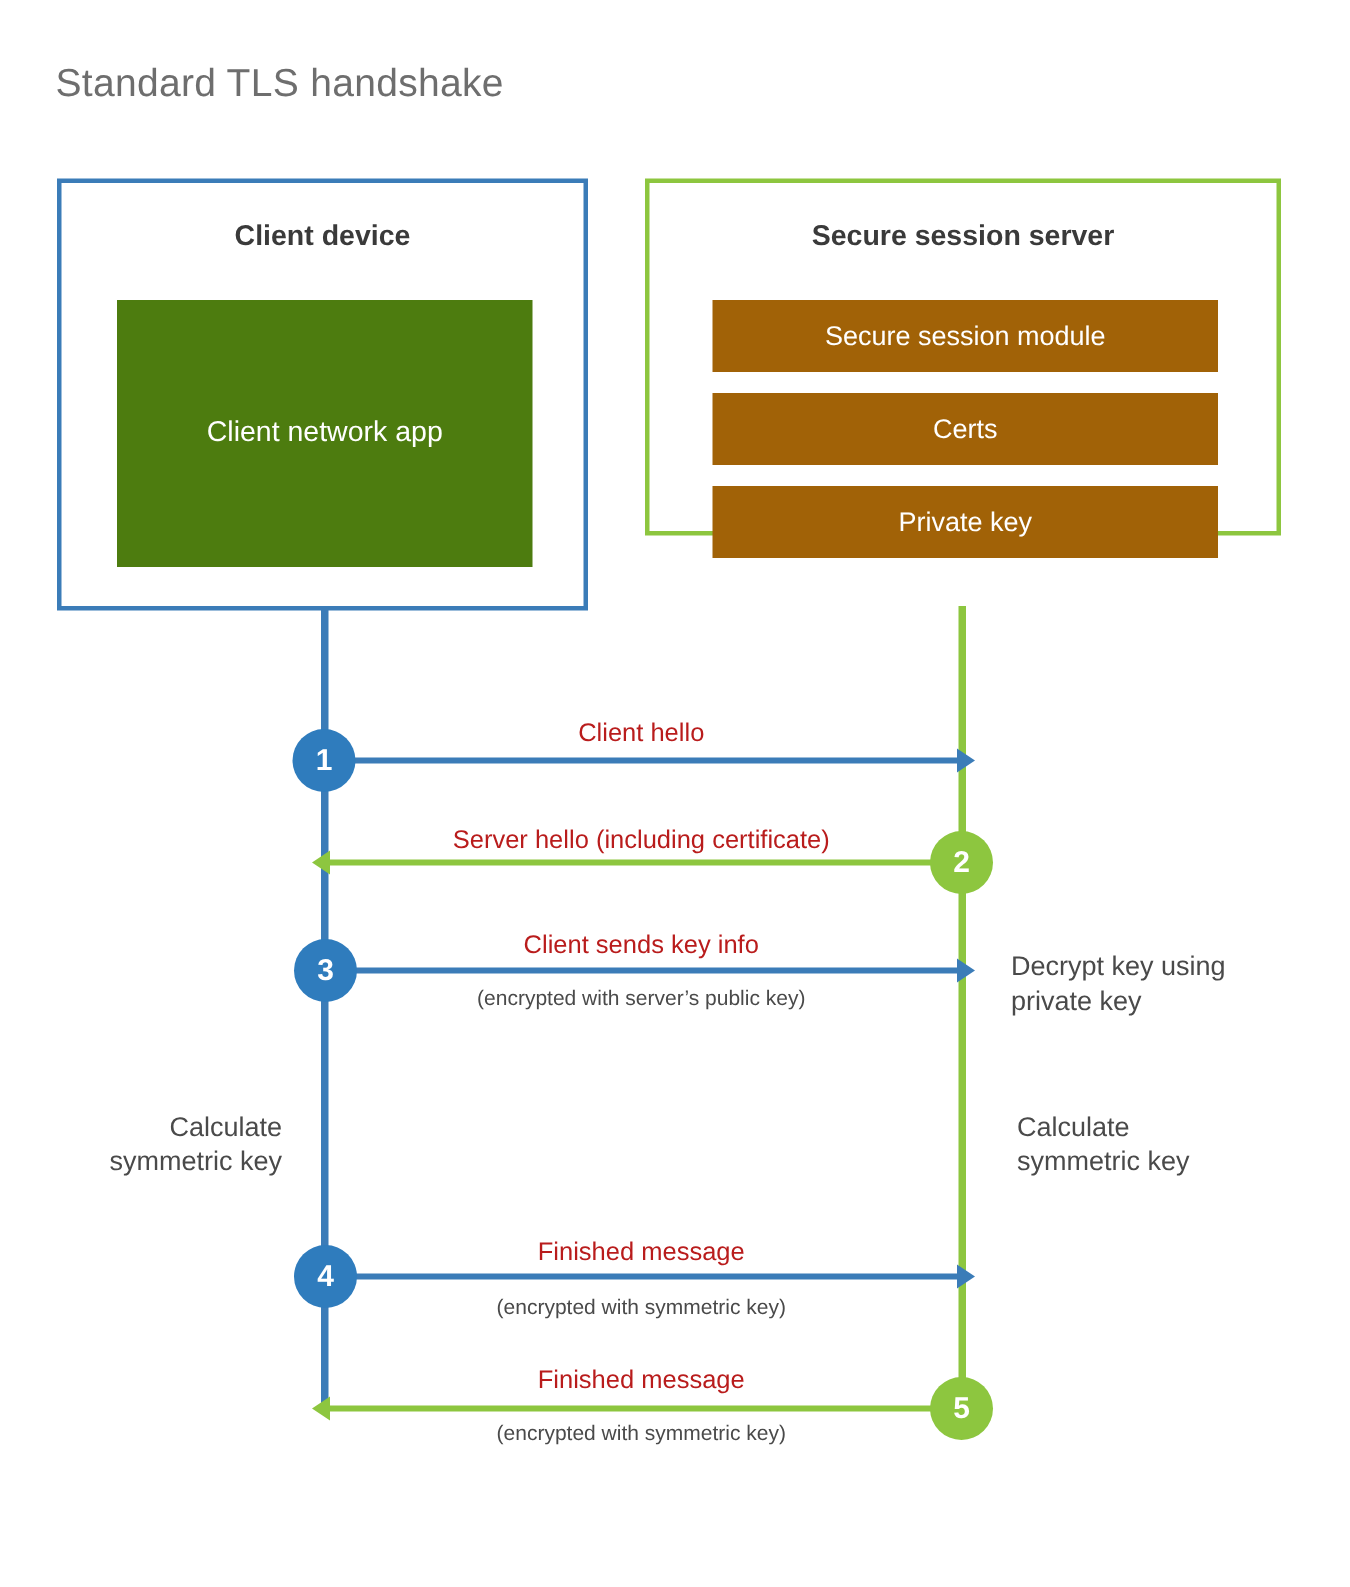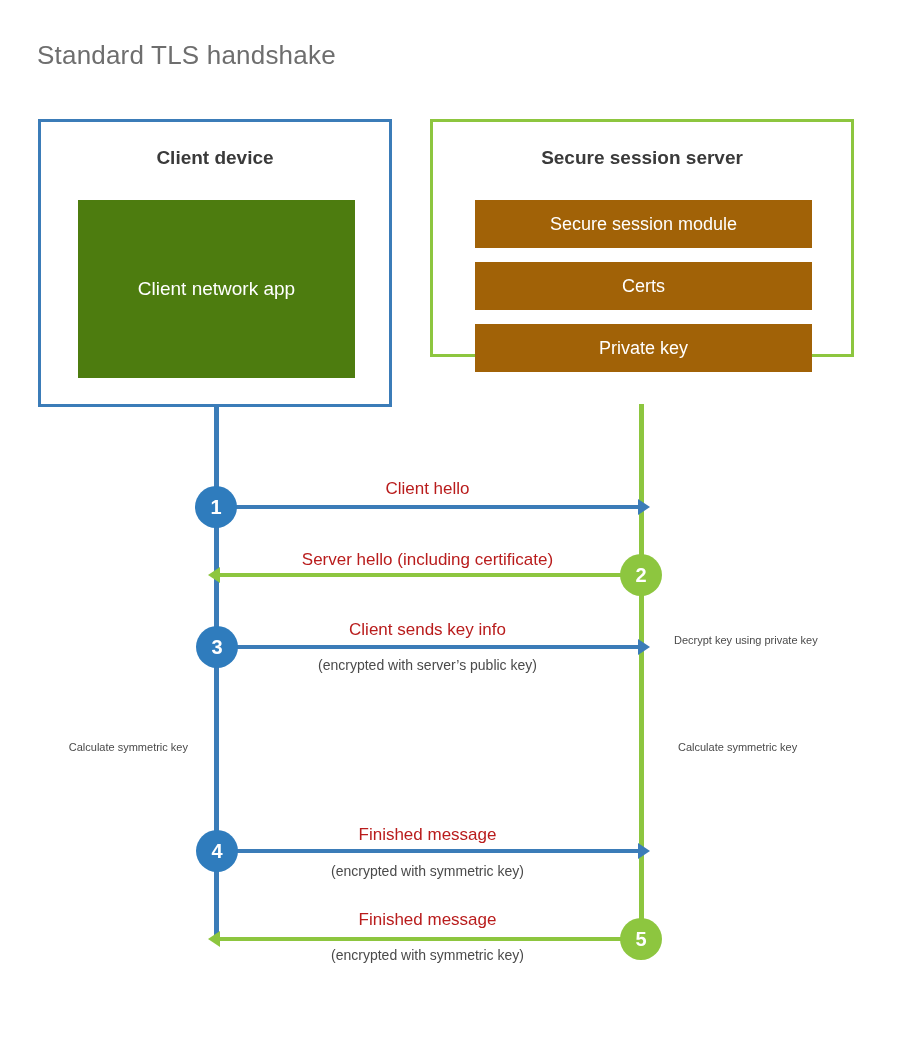--- a/index.html
+++ b/index.html
@@ -170,21 +170,21 @@
     text-align: center;
     color: #4a4a4a;
     font-size: 14px;
     white-space: nowrap;
   }
 
   
   .side-note {
     position: absolute;
     color: #4a4a4a;
-    font-size: 11px;
+    font-size: 18px;
     line-height: 1.3;
   }
   .side-note.right-of-line { text-align: left; }
   .side-note.left-of-line  { text-align: right; }
 </style>
 </head>
 <body>
 
 <div class="page-title">Standard TLS handshake</div>
 

